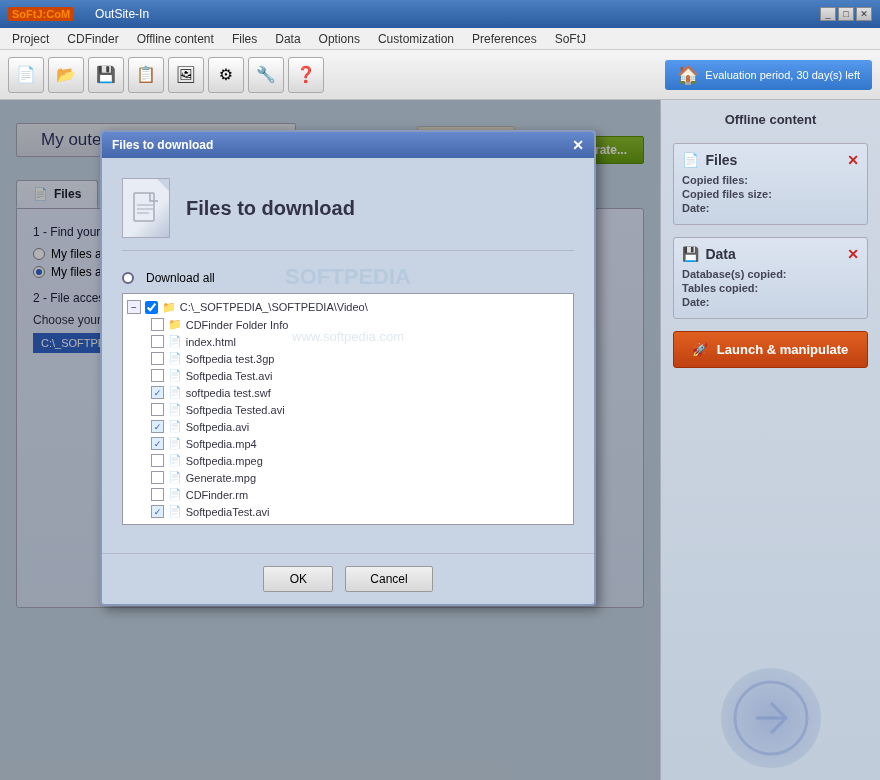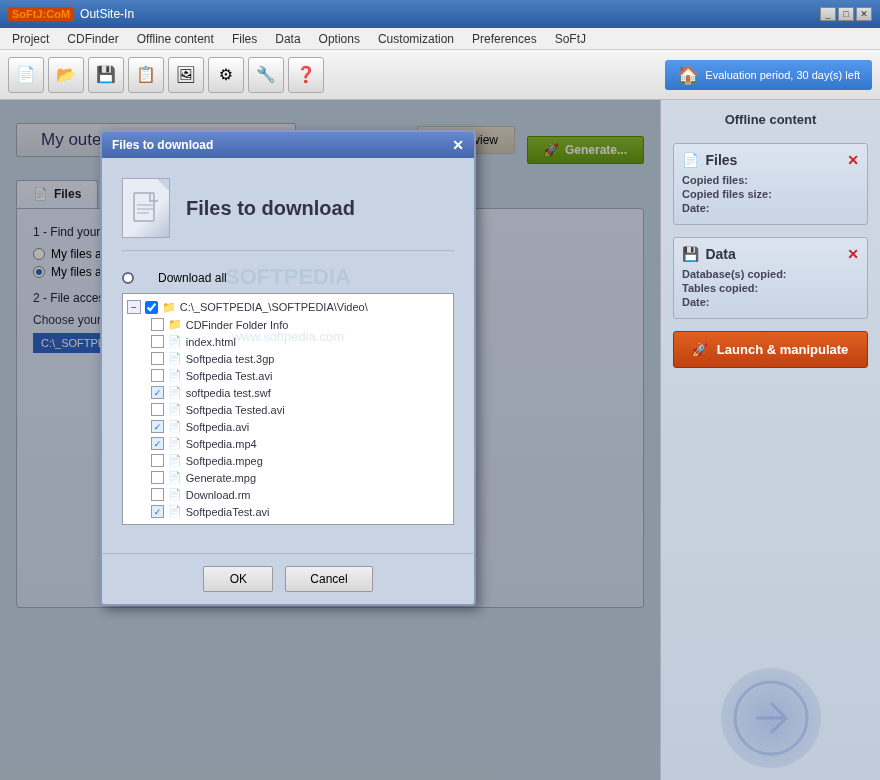--- a/index.html
+++ b/index.html
@@ -1,20 +1,20 @@
 <!DOCTYPE html>
 <html><head>
   <meta charset="utf-8">
   <style>
     * { box-sizing: border-box; margin: 0; padding: 0; }
     body { font-family: 'Segoe UI', Tahoma, sans-serif; font-size: 12px; background: #d4d0c8; overflow: hidden; width: 880px; height: 780px; }
 
     
     .title-bar { height: 28px; background: linear-gradient(to bottom, #4a7fc1, #2a5a9f); display: flex; align-items: center; justify-content: space-between; padding: 0 8px; }
-    .title-bar-left { display: flex; align-items: center; gap: 6px; }
+    .title-bar-left { display: flex; align-items: center; gap: 21px; }
     .title-bar-logo { color: #ff8800; font-weight: bold; font-size: 11px; background: #cc4400; padding: 1px 4px; border-radius: 2px; }
     .title-bar-title { color: white; font-size: 12px; }
     .title-bar-controls { display: flex; gap: 2px; }
     .title-btn { width: 16px; height: 14px; border: 1px solid #888; background: linear-gradient(to bottom, #e0e0e0, #c0c0c0); display: flex; align-items: center; justify-content: center; font-size: 9px; cursor: pointer; color: #333; }
 
     
     .menu-bar { height: 22px; background: #f0f0f0; display: flex; align-items: center; padding: 0 4px; border-bottom: 1px solid #ccc; gap: 2px; }
     .menu-item { padding: 2px 8px; font-size: 12px; cursor: pointer; color: #333; }
 
     
@@ -60,30 +60,30 @@
     .panel-close { color: #cc2222; font-size: 14px; cursor: pointer; font-weight: bold; }
     .panel-row { font-size: 11px; color: #445; margin-bottom: 2px; }
     .panel-row span { font-weight: bold; margin-top: 9px; }
     .panel-edit-btn { background: linear-gradient(to bottom, #e8ecf4, #d0d8e8); border: 1px solid #aab; padding: 3px 8px; font-size: 11px; cursor: pointer; width: 100%; margin-top: 6px; border-radius: 2px; }
     .launch-btn { background: linear-gradient(to bottom, #e06020, #c04010); border: 1px solid #a03000; padding: 10px; cursor: pointer; font-size: 13px; font-weight: bold; color: white; border-radius: 3px; text-align: center; display: flex; align-items: center; justify-content: center; gap: 8px; }
     .logo-watermark { margin-top: auto; display: flex; justify-content: center; }
     .logo-circle { width: 100px; height: 100px; border-radius: 50%; background: radial-gradient(circle, #3355aa44, #2244880a); display: flex; align-items: center; justify-content: center; }
 
     
     .overlay { position: absolute; top: 0; left: 0; right: 0; bottom: 0; background: rgba(0,0,0,0.3); z-index: 10; display: flex; align-items: flex-start; justify-content: flex-start; }
-    .dialog-outer { position: absolute; top: 30px; left: 100px; width: 376px; background: #c8d4e4; border: 2px solid #8899bb; border-radius: 4px; box-shadow: 4px 4px 12px rgba(0,0,0,0.4); }
+    .dialog-outer { position: absolute; top: 30px; left: 100px; width: 496px; background: #c8d4e4; border: 2px solid #8899bb; border-radius: 4px; box-shadow: 4px 4px 12px rgba(0,0,0,0.4); }
     .dialog-titlebar { background: linear-gradient(to bottom, #6688cc, #4466aa); color: white; padding: 5px 10px; font-size: 12px; font-weight: bold; display: flex; align-items: center; justify-content: space-between; border-radius: 2px 2px 0 0; }
     .dialog-close { color: white; cursor: pointer; font-size: 14px; }
     .dialog-body { padding: 20px; }
     .dialog-header { display: flex; align-items: center; gap: 16px; margin-bottom: 20px; padding-bottom: 12px; border-bottom: 1px solid #aabb; }
     .dialog-icon { width: 48px; height: 60px; background: linear-gradient(135deg, #e8ecf4 60%, #b8c4d8 100%); border: 1px solid #aab; display: flex; align-items: center; justify-content: center; font-size: 28px; color: #778; position: relative; }
     .dialog-icon::before { content: ''; position: absolute; top: 0; right: 0; width: 0; height: 0; border-style: solid; border-width: 0 12px 12px 0; border-color: transparent #c8d4e4 transparent transparent; }
     .dialog-header-title { font-size: 20px; font-weight: bold; color: #334; }
 
-    .dialog-radio-row { display: flex; align-items: center; gap: 24px; margin-bottom: 8px; font-size: 12px; }
+    .dialog-radio-row { display: flex; align-items: center; gap: 12px; margin-bottom: 8px; font-size: 12px; }
     .dlg-radio { width: 12px; height: 12px; border-radius: 50%; border: 2px solid #668; background: white; display: inline-block; }
     .dlg-radio.checked { background: white; border-color: #3355aa; position: relative; }
     .dlg-radio.checked::after { content: ''; position: absolute; top: 2px; left: 2px; width: 4px; height: 4px; background: #3355aa; border-radius: 50%; }
     .jsoftj-badge { margin-left: auto; color: #3355aa; font-size: 13px; font-weight: bold; }
 
     
     .file-tree { background: white; border: 1px solid #99a; margin: 8px 0; padding: 4px; max-height: 280px; overflow-y: auto; }
     .tree-root { display: flex; align-items: center; gap: 4px; padding: 2px 0; font-size: 11px; color: #334; }
     .tree-expand { width: 14px; height: 14px; border: 1px solid #99a; background: #eef; display: inline-flex; align-items: center; justify-content: center; font-size: 10px; cursor: pointer; color: #334; }
     .tree-item { display: flex; align-items: center; gap: 4px; padding: 2px 4px 2px 24px; font-size: 11px; color: #334; }
@@ -272,21 +272,21 @@
               <span>Softpedia.mpeg</span>
             </div>
             <div class="tree-item">
               <div class="tree-check"></div>
               <span>📄</span>
               <span>Generate.mpg</span>
             </div>
             <div class="tree-item">
               <div class="tree-check"></div>
               <span>📄</span>
-              <span>Download.rm</span>
+              <span>CDFinder.rm</span>
             </div>
             <div class="tree-item">
               <div class="tree-check checked">✓</div>
               <span>📄</span>
               <span>SoftpediaTest.avi</span>
             </div>
           </div>
         </div>
         <div class="dialog-footer">
           <button class="dlg-btn">OK</button>

